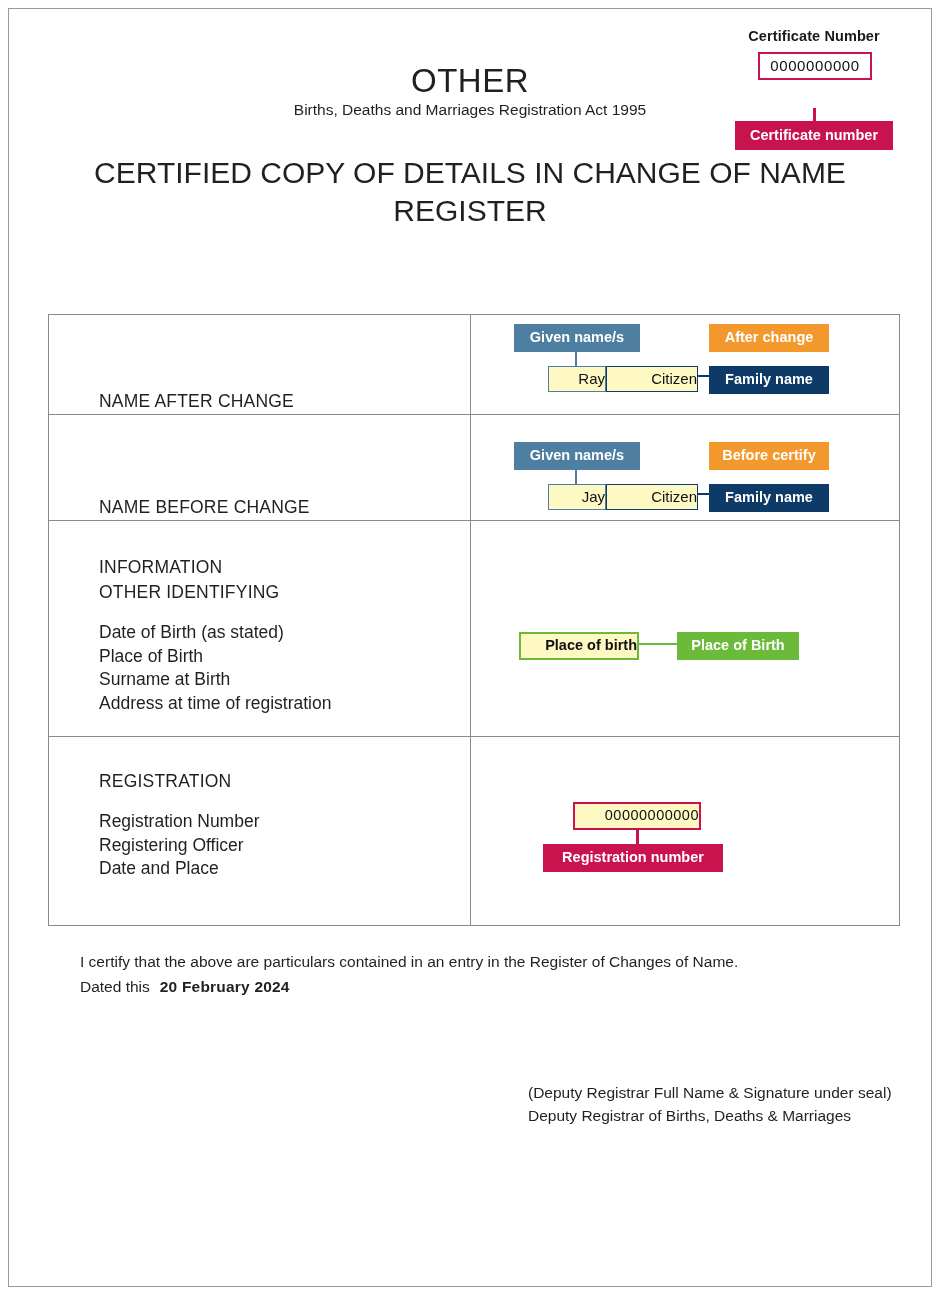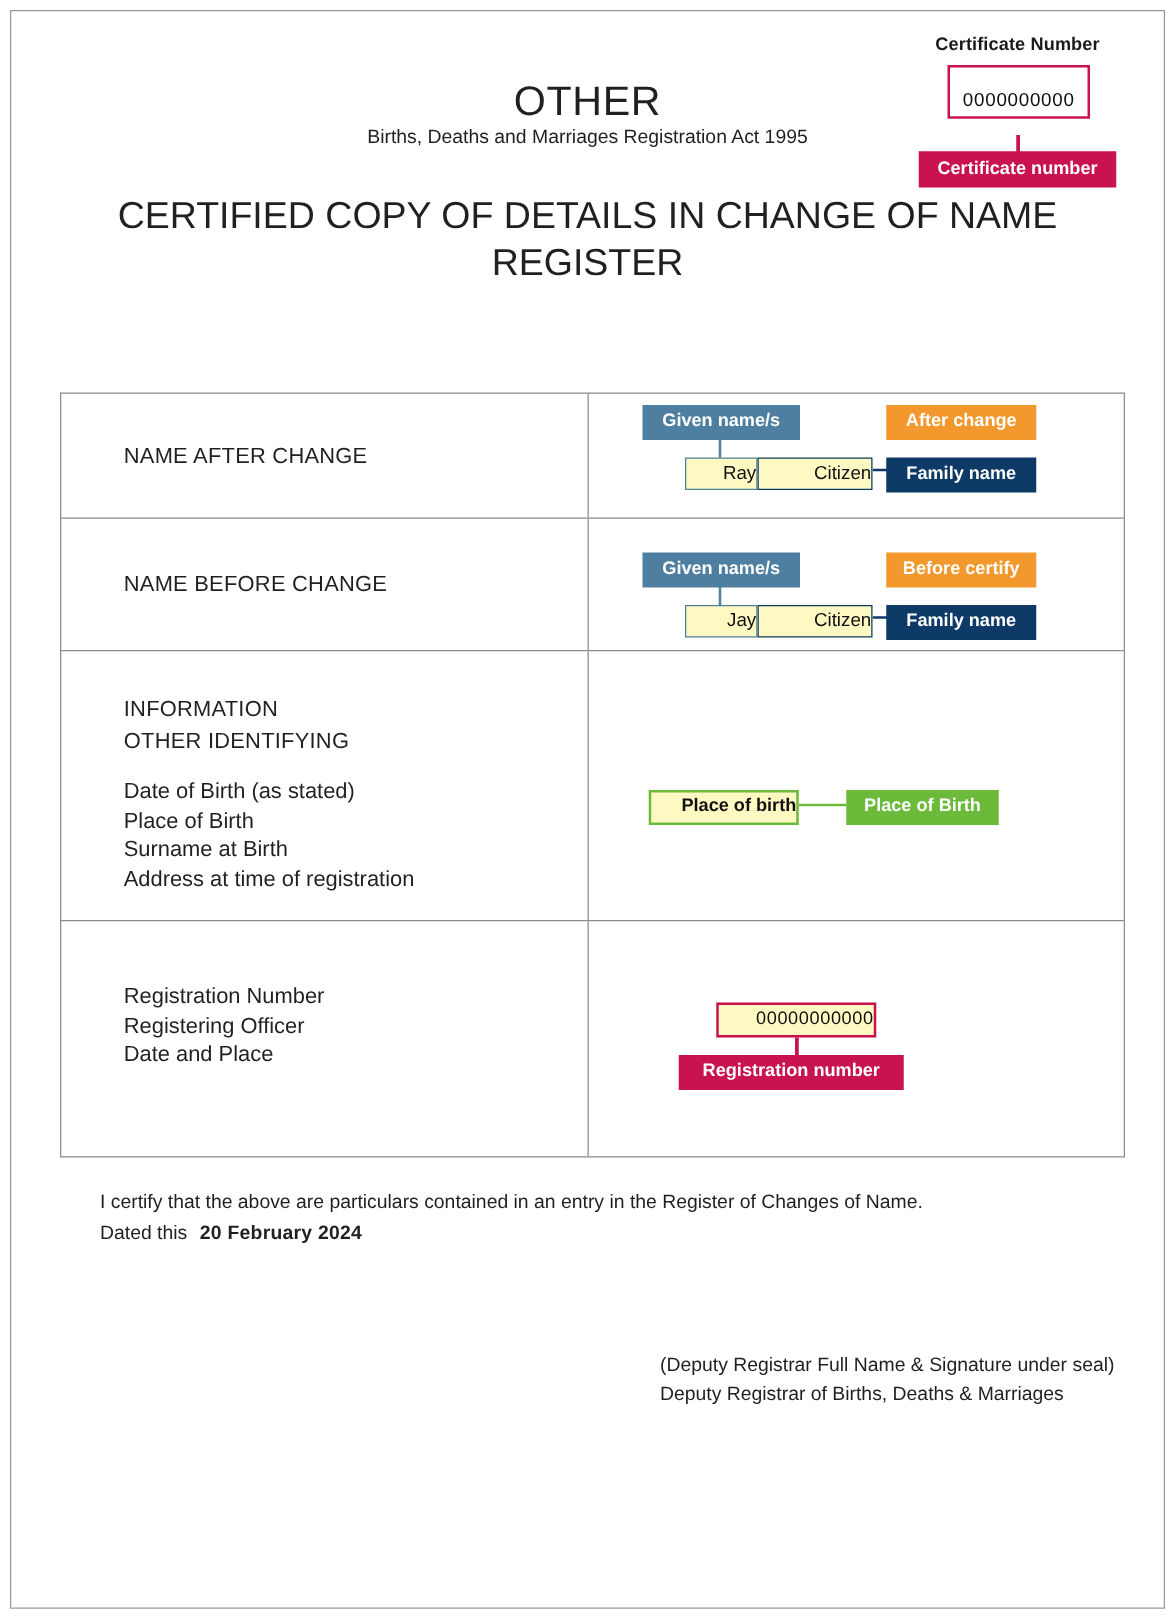--- a/index.html
+++ b/index.html
@@ -48,21 +48,21 @@
     letter-spacing: 0.1px;
     color: #1a1a1a;
     white-space: nowrap;
     margin-left: -2px;
   }
   .cert-no-field {
     margin-top: 8px;
     display: inline-block;
     border: 2.5px solid #c8134f;
     background: #ffffff;
-    padding: 18px 10px 4px 10px;
+    padding: 3px 10px 4px 10px;
     font-size: 15px;
     letter-spacing: 0.6px;
     color: #111111;
     position: relative;
     z-index: 2;
   }
   .cert-no-connector {
     position: absolute;
     left: 78px;
     top: 80px;
@@ -134,21 +134,21 @@
   }
   .trow:last-child { border-bottom: none; }
 
   .tcell-left {
     width: 422px;
     box-sizing: border-box;
     border-right: 1.2px solid #8a8a8e;
     padding: 0 0 0 50px;
     display: flex;
     flex-direction: column;
-    justify-content: center;
+    justify-content: flex-end;
   }
   .tcell-right {
     flex: 1;
     position: relative;
     box-sizing: border-box;
   }
 
   .row-h1 { height: 100px; }
   .row-h2 { height: 106px; }
   .row-h3 { height: 216px; }
@@ -323,20 +323,21 @@
       </div>
       <div class="tcell-right">
         <div class="vbox vbox-green" style="left:48px; top:111px; width:120px;">Place of birth</div>
         <div class="conn conn-green" style="left:168px; top:122px; width:38px; height:2px;"></div>
         <div class="cbox cbox-green" style="left:206px; top:111px; width:122px;">Place of Birth</div>
       </div>
     </div>
 
     <div class="trow row-h4">
       <div class="tcell-left left-top-4">
+        <div class="field-head">REGISTRATION</div>
         <div class="field-sub sub-gap">Registration Number</div>
         <div class="field-sub">Registering Officer</div>
         <div class="field-sub">Date and Place</div>
       </div>
       <div class="tcell-right">
         <div class="vbox vbox-crimson" style="left:102px; top:65px; width:128px;">00000000000</div>
         <div class="conn conn-crimson" style="left:165px; top:89px; width:2.5px; height:20px;"></div>
         <div class="cbox cbox-crimson" style="left:72px; top:107px; width:180px;">Registration number</div>
       </div>
     </div>

